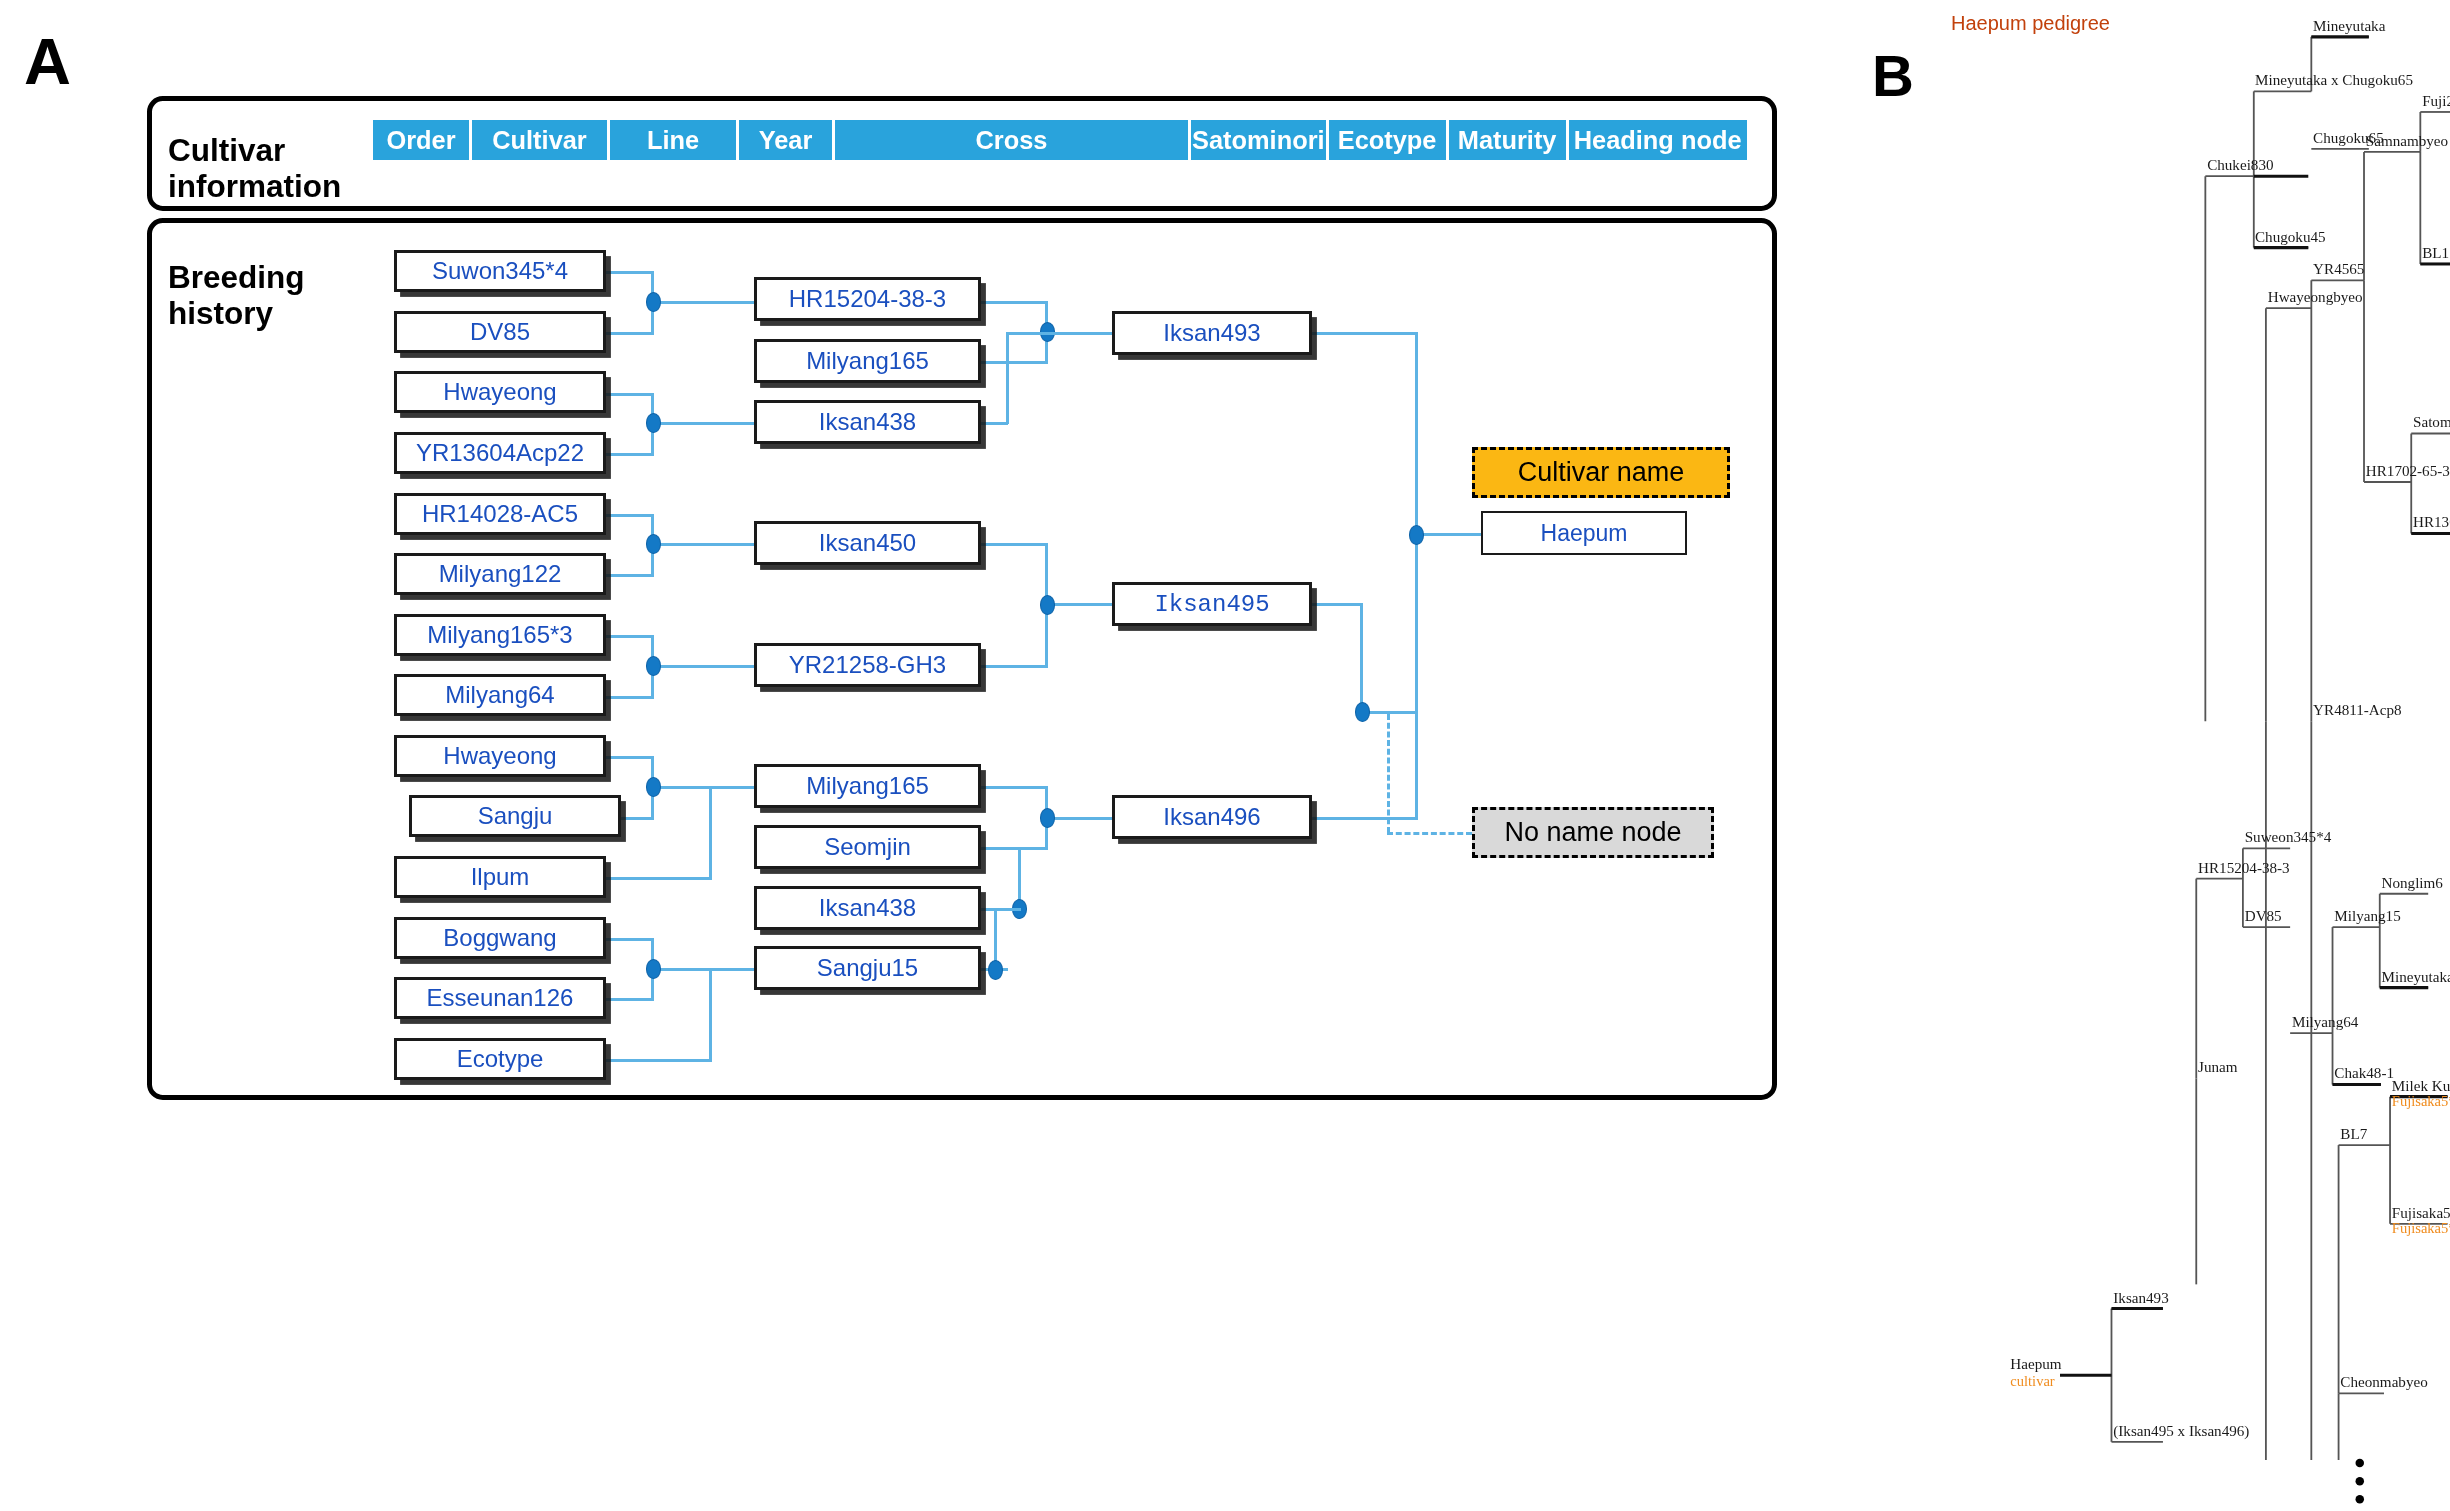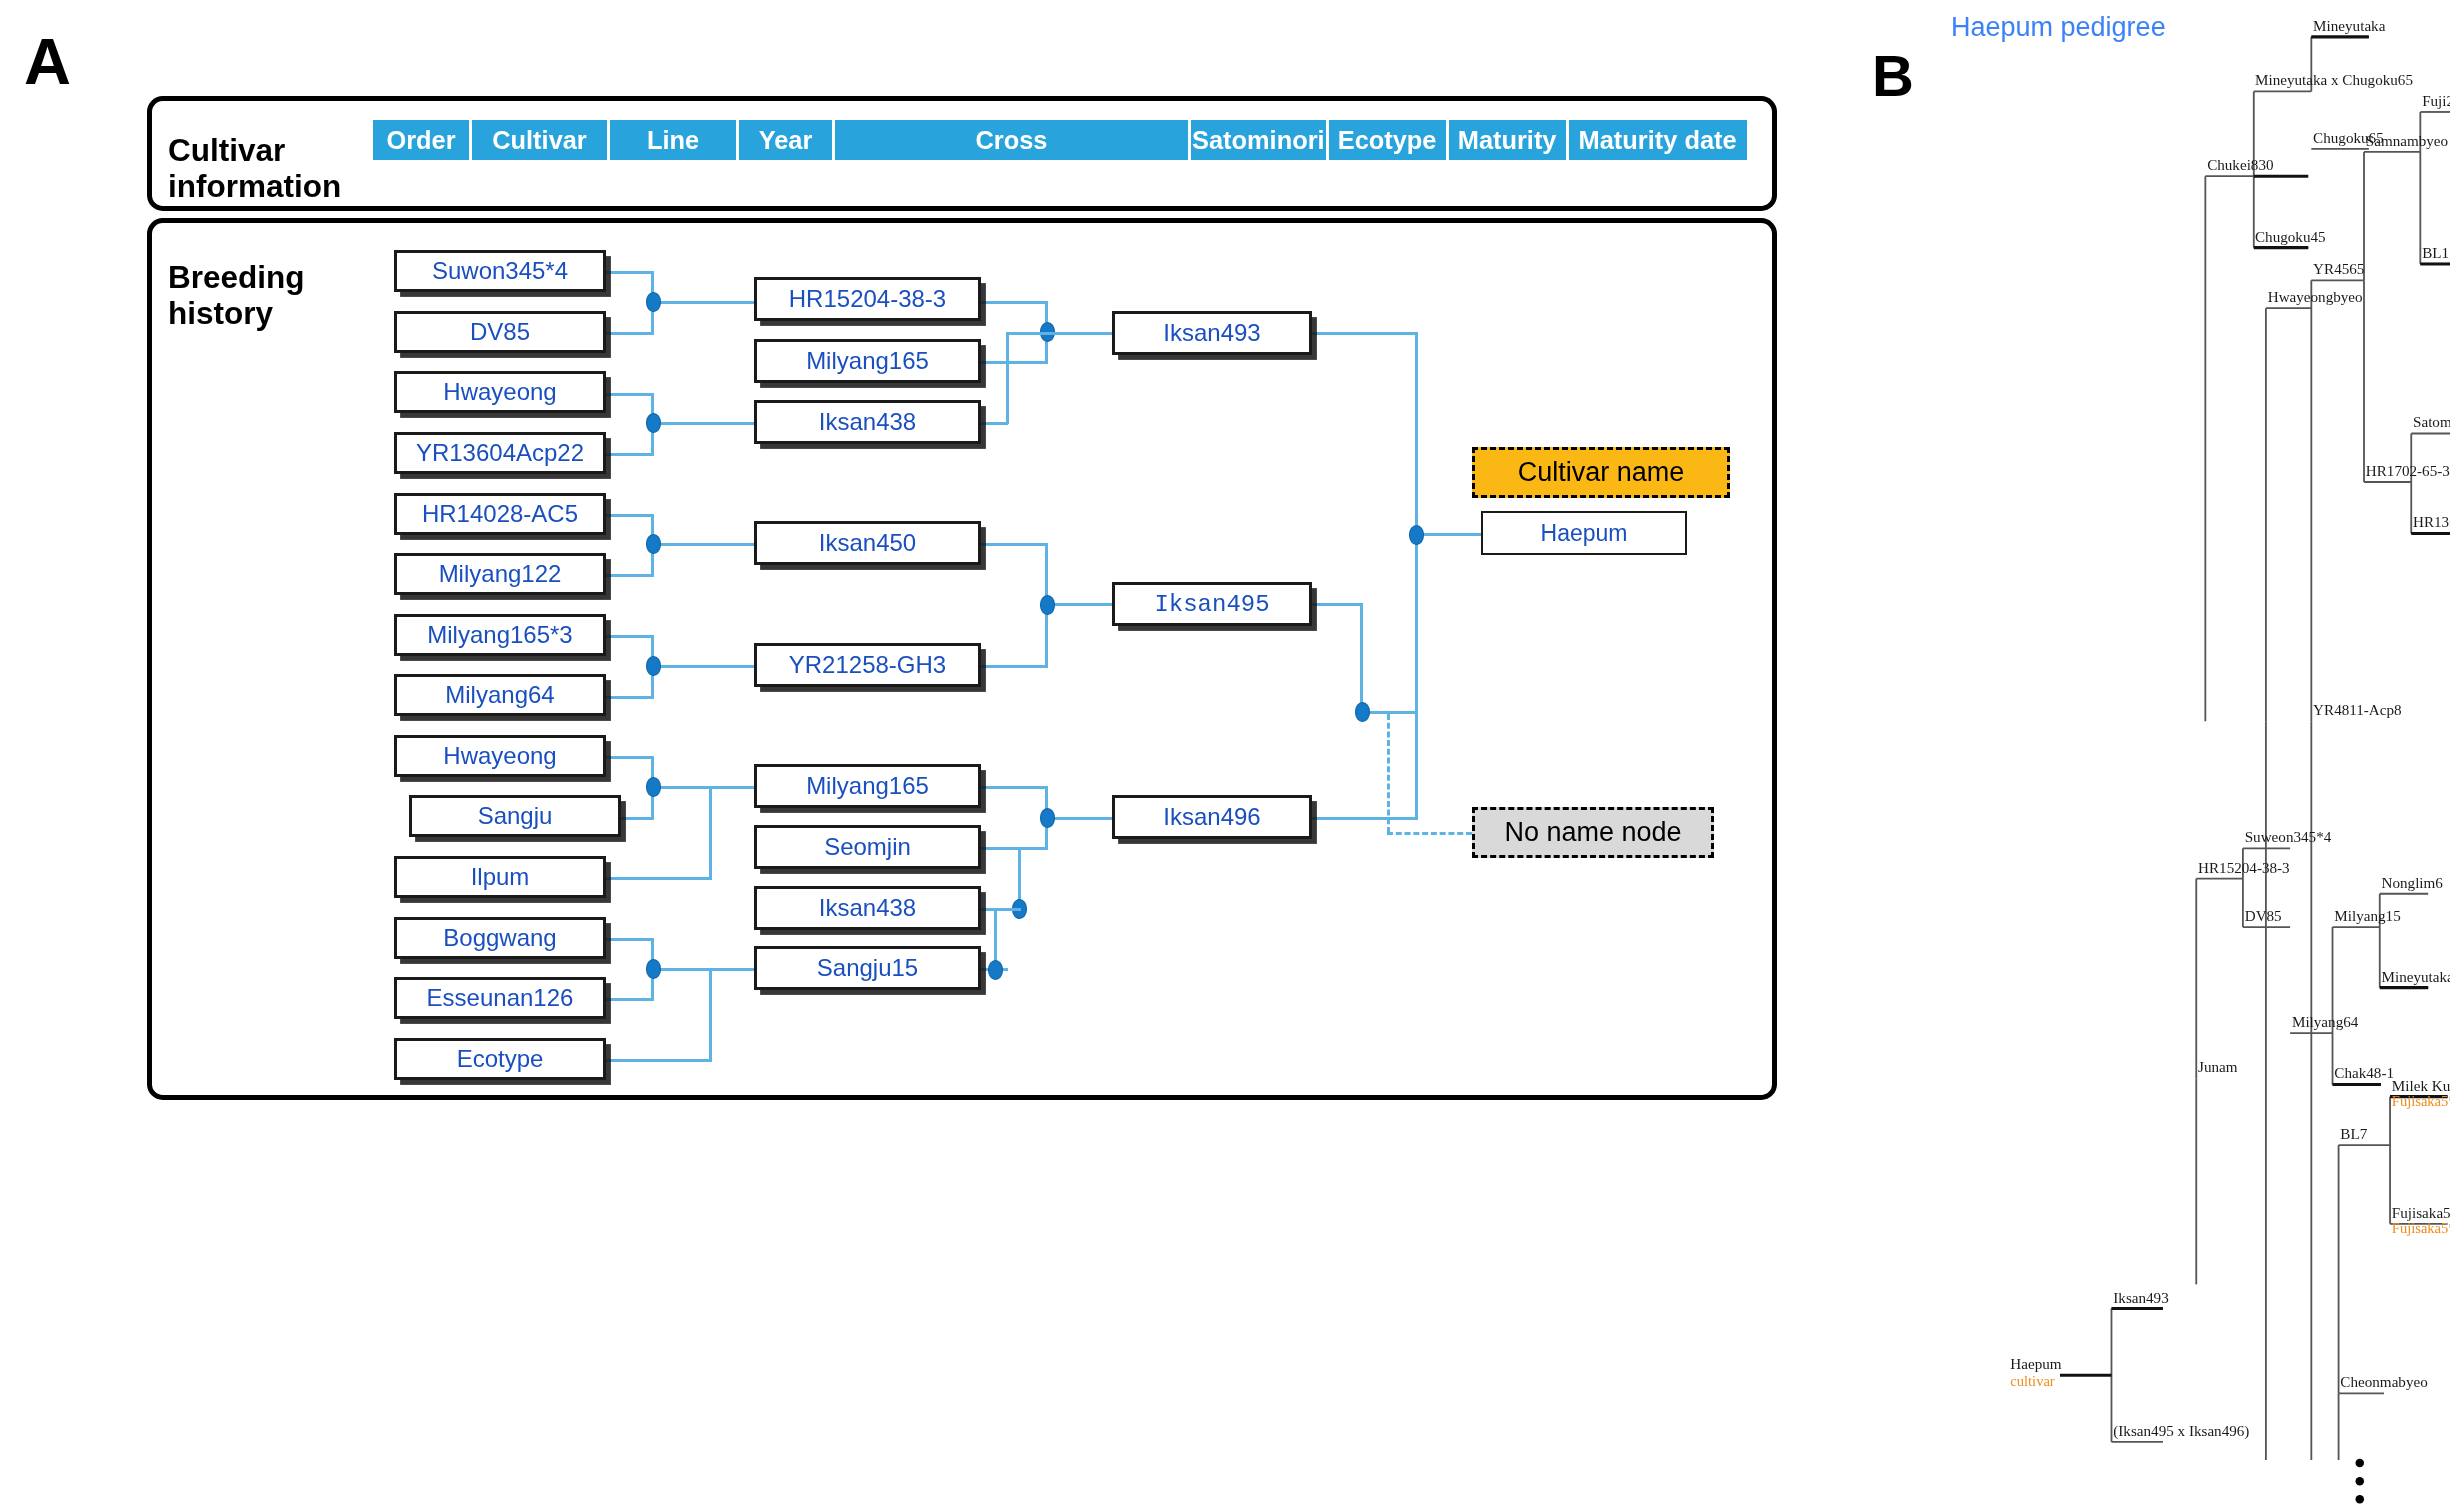--- a/index.html
+++ b/index.html
@@ -45,21 +45,21 @@
   .dashlnv{position:absolute;border-left:3px dashed #5EB3E4;width:0;}
 
   
   .legend-chip{position:absolute;box-sizing:border-box;display:flex;align-items:center;
       justify-content:center;font-size:27px;color:#000;border:3px dashed #000;}
   #legend-cultivar{left:1472px;top:447px;width:258px;height:51px;background:#FBB713;}
   #legend-noname{left:1472px;top:807px;width:242px;height:51px;background:#D9D9D9;}
 
   
   #panel-b{position:absolute;left:1842px;top:0;width:608px;height:1512px;}
-  #panel-b-title{position:absolute;left:109px;top:12px;font-size:27px;color:#3b82f6;white-space:nowrap;}
+  #panel-b-title{position:absolute;left:109px;top:12px;font-size:20px;color:#c2410c;white-space:nowrap;}
   #panel-b svg{position:absolute;left:0;top:0;}
   .bl{font-size:25px;fill:#1a1a1a;font-family:"Liberation Serif","DejaVu Serif",serif;}
   .bl-orange{font-size:24px;fill:#F08C1E;font-family:"Liberation Serif","DejaVu Serif",serif;}
 </style>
 </head>
 <body>
 
 <div class="panel-letter" id="panel-a-letter">A</div>
 
 <div class="round-box" id="cultivar-info-box"></div>
@@ -72,21 +72,21 @@
   <tbody>
       <tr class="head-row">
     <th style="width:94px">Order</th>
     <th style="width:133px">Cultivar</th>
     <th style="width:124px">Line</th>
     <th style="width:91px">Year</th>
     <th style="width:351px">Cross</th>
     <th style="width:115px">Satominori</th>
     <th style="width:115px">Ecotype</th>
     <th style="width:115px">Maturity</th>
-    <th style="width:176px">Maturity date</th>
+    <th style="width:176px">Heading node</th>
   </tr>
 </tbody>
   </table>
 
 <div class="ln lnh" style="left:606px;top:271px;width:48px;"></div>
 <div class="ln lnh" style="left:606px;top:332px;width:48px;"></div>
 <div class="ln lnv" style="left:651px;top:271px;height:62px;"></div>
 <div class="ln lnh" style="left:651px;top:301px;width:103px;"></div>
 <div class="dot" style="left:646px;top:292px;"></div>
 

